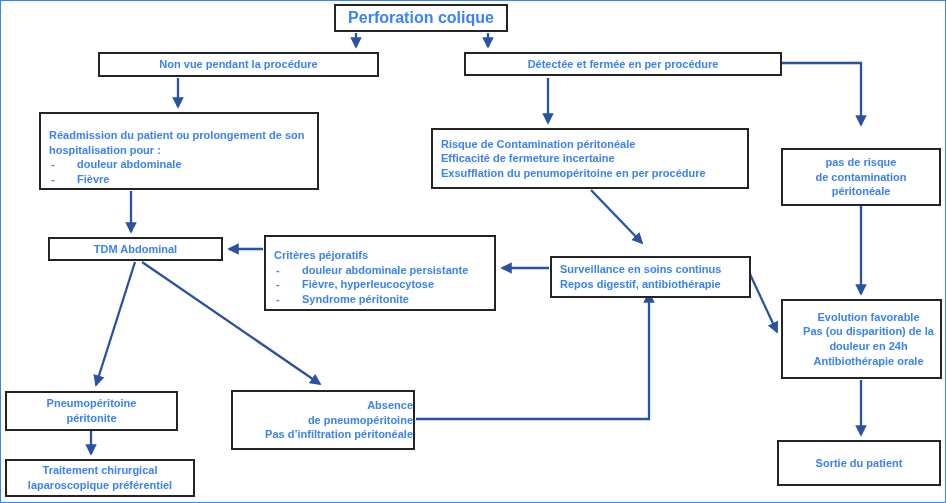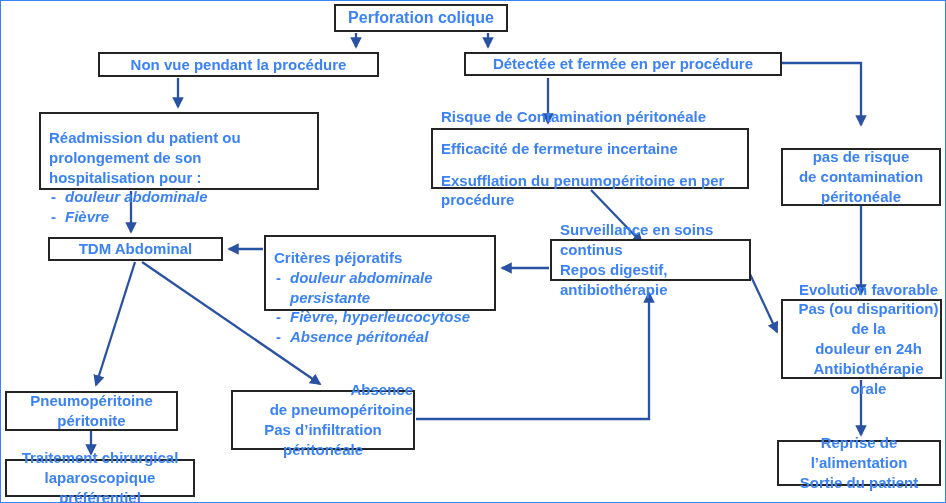--- a/index.html
+++ b/index.html
@@ -15,31 +15,31 @@
   }
   .node{
     position:absolute;
     background:#ffffff;
     border:2px solid #242424;
     box-sizing:border-box;
     display:flex;
     flex-direction:column;
     justify-content:center;
     font-weight:700;
-    font-size:15px;
+    font-size:11px;
     line-height:1.32;
     z-index:2;
   }
   .center{align-items:center;text-align:center;}
   .left{align-items:flex-start;text-align:left;padding-left:8px;padding-right:6px;}
   .title-box{font-size:16px;}
   .bullet-row{display:flex;align-items:flex-start;}
   .bullet-dash{width:14px;flex:0 0 14px;margin-left:2px;}
   .bullet-dash::before{content:"-";}
-  .bullet-text{font-style:italic;}
+  .bullet-text{margin-left:12px;}
   #arrows{position:absolute;left:0;top:0;z-index:1;}
 </style>
 </head>
 <body>
 
 <div id="canvas">
 
   <svg id="arrows" width="946" height="503" viewBox="0 0 946 503">
     <defs>
       <marker id="ah" viewBox="0 0 10 10" refX="8.5" refY="5" markerWidth="5" markerHeight="5" orient="auto-start-reverse">
@@ -83,21 +83,21 @@
     <span class="bullet-row">
       <span class="bullet-dash"></span>
       <span class="bullet-text">douleur abdominale</span>
     </span>
     <span class="bullet-row">
       <span class="bullet-dash"></span>
       <span class="bullet-text">Fièvre</span>
     </span>
   </div>
 
-  <div class="node left" style="left:430px;top:127px;width:318px;height:61px;gap:12px;">
+  <div class="node left" style="left:430px;top:127px;width:318px;height:61px;">
     <span>Risque de Contamination péritonéale</span>
     <span>Efficacité de fermeture incertaine</span>
     <span>Exsufflation du penumopéritoine en per procédure</span>
   </div>
 
   <div class="node center" style="left:780px;top:147px;width:160px;height:58px;">
     <span>pas de risque</span>
     <span>de contamination</span>
     <span>péritonéale</span>
   </div>
@@ -111,25 +111,25 @@
     <span class="bullet-row">
       <span class="bullet-dash"></span>
       <span class="bullet-text">douleur abdominale persistante</span>
     </span>
     <span class="bullet-row">
       <span class="bullet-dash"></span>
       <span class="bullet-text">Fièvre, hyperleucocytose</span>
     </span>
     <span class="bullet-row">
       <span class="bullet-dash"></span>
-      <span class="bullet-text">Absence péritonéal</span>
+      <span class="bullet-text">Syndrome péritonite</span>
     </span>
   </div>
 
-  <div class="node left" style="left:549px;top:238px;width:201px;height:42px;">
+  <div class="node left" style="left:549px;top:255px;width:201px;height:42px;">
     <span>Surveillance en soins continus</span>
     <span>Repos digestif, antibiothérapie</span>
   </div>
 
   <div class="node center" style="left:780px;top:298px;width:161px;height:80px;padding-left:14px;">
     <span>Evolution favorable</span>
     <span>Pas (ou disparition) de la</span>
     <span>douleur en 24h</span>
     <span>Antibiothérapie orale</span>
   </div>
@@ -144,17 +144,16 @@
     <span>de pneumopéritoine</span>
     <span>Pas d’infiltration péritonéale</span>
   </div>
 
   <div class="node center" style="left:4px;top:458px;width:190px;height:38px;">
     <span>Traitement chirurgical</span>
     <span>laparoscopique préférentiel</span>
   </div>
 
   <div class="node center" style="left:776px;top:439px;width:164px;height:46px;">
-    <span>Reprise de l’alimentation</span>
     <span>Sortie du patient</span>
   </div>
 
 </div>
 
 </body></html>

